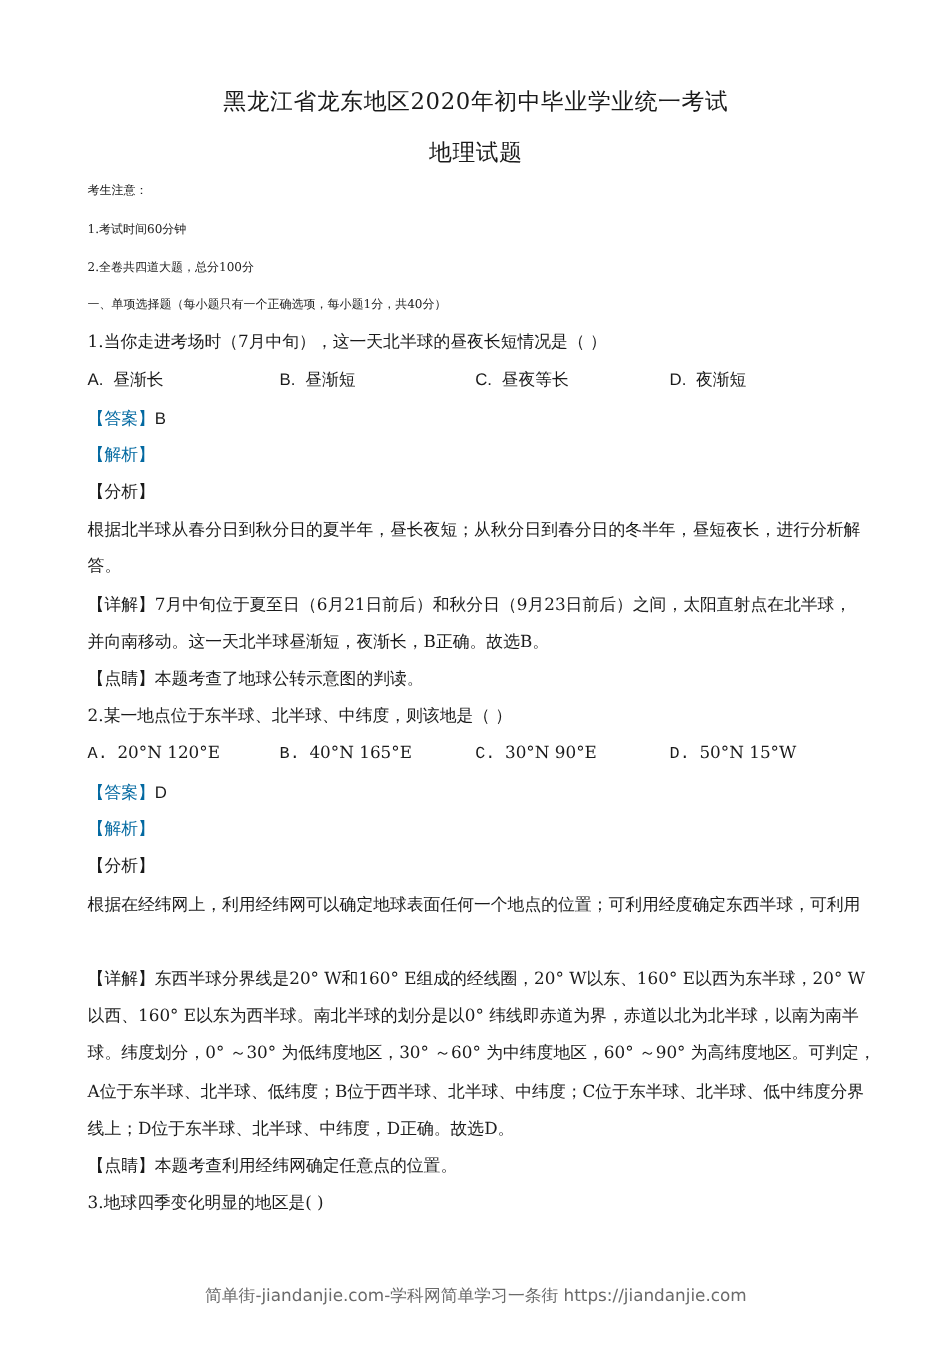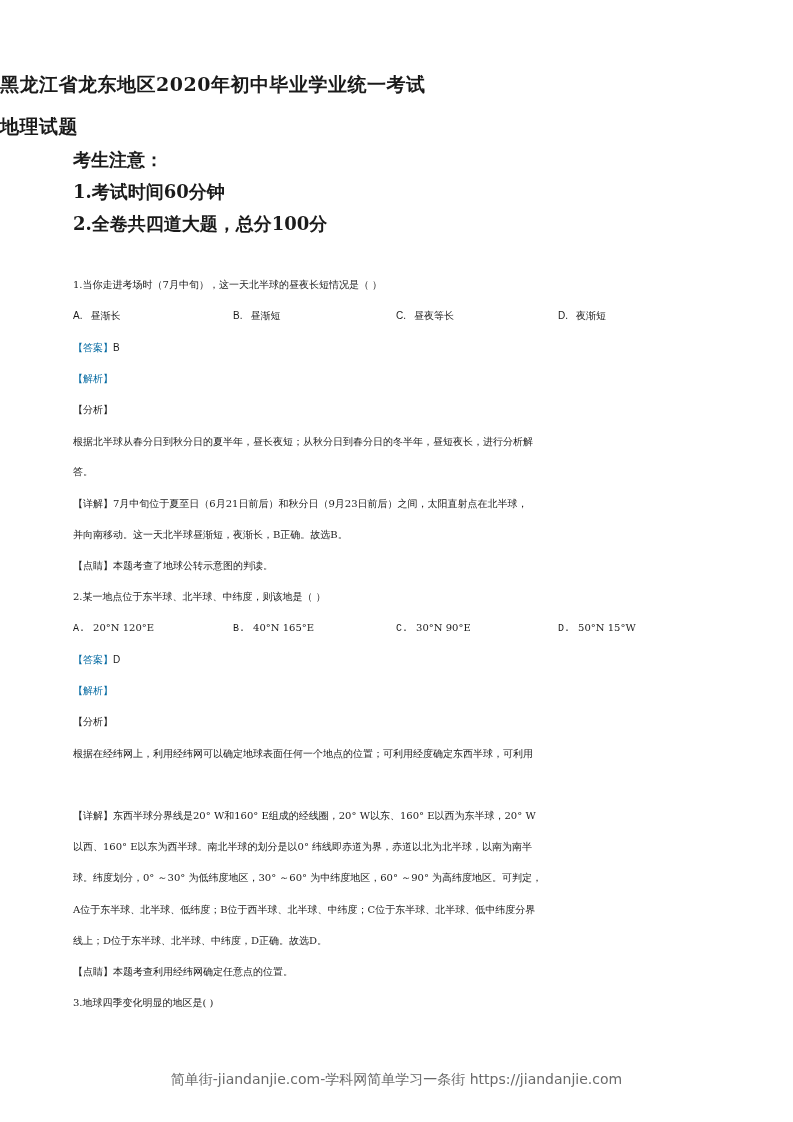--- a/index.html
+++ b/index.html
@@ -3,49 +3,50 @@
   <meta charset="utf-8">
   <style>
     html, body { margin: 0; padding: 0; background: #ffffff; }
     body {
       width: 793px; height: 1122px; position: relative; overflow: hidden;
       font-family: "DejaVu Serif", "Liberation Serif", serif;
       color: #1a1a1a;
     }
     .page { position: absolute; left: 0; top: 0; width: 793px; height: 1122px; }
     .title {
-      position: absolute; left: 0; width: 793px; text-align: left;
-      font-weight: bold; font-size: 19px; letter-spacing: 0.5px;
+      position: absolute; left: 0; width: 793px; text-align: center;
+      font-weight: normal; font-size: 19px; letter-spacing: 0.5px;
     }
     .title.main { top: 72px; }
     .title.sub { top: 114px; }
     .line {
       position: absolute; left: 73px; width: 652px;
-      font-size: 10px; line-height: 16px; white-space: nowrap;
+      font-size: 14px; line-height: 16px; white-space: nowrap;
     }
-    .bold { font-weight: bold; font-size: 18px; }
+    .bold { font-weight: normal; font-size: 10px; }
     .tag { color: #0369a1; }
     .opt { position: absolute; white-space: nowrap; }
     .opt .ol { font-family: "Liberation Sans", sans-serif; margin-right: 8px; }
     .mono .ol { font-family: "Liberation Mono", monospace; }
     .footer {
       position: absolute; top: 1071px; left: 0; width: 793px; text-align: center;
       font-family: "DejaVu Sans", sans-serif; font-size: 14px; color: #6a6a6a;
     }
   </style>
 </head>
 <body>
 
 <div class="page">
   <div class="title main">黑龙江省龙东地区2020年初中毕业学业统一考试</div>
   <div class="title sub">地理试题</div>
 
   <div class="line bold" style="top:152px">考生注意：</div>
   <div class="line bold" style="top:184px">1.考试时间60分钟</div>
   <div class="line bold" style="top:216px">2.全卷共四道大题，总分100分</div>
+  <div class="line bold" style="top:247px">一、单项选择题（每小题只有一个正确选项，每小题1分，共40分）</div>
 
   <div class="line" style="top:277px">1.当你走进考场时（7月中旬），这一天北半球的昼夜长短情况是（    ）</div>
   <div class="line" style="top:308px">
     <span class="opt" style="left:0px"><span class="ol">A.</span><span>昼渐长</span></span>
     <span class="opt" style="left:160px"><span class="ol">B.</span><span>昼渐短</span></span>
     <span class="opt" style="left:323px"><span class="ol">C.</span><span>昼夜等长</span></span>
     <span class="opt" style="left:485px"><span class="ol">D.</span><span>夜渐短</span></span>
   </div>
   <div class="line" style="top:340px"><span class="tag">【答案】</span><span style="font-family:'Liberation Sans',sans-serif">B</span></div>
   <div class="line tag" style="top:371px">【解析】</div>

